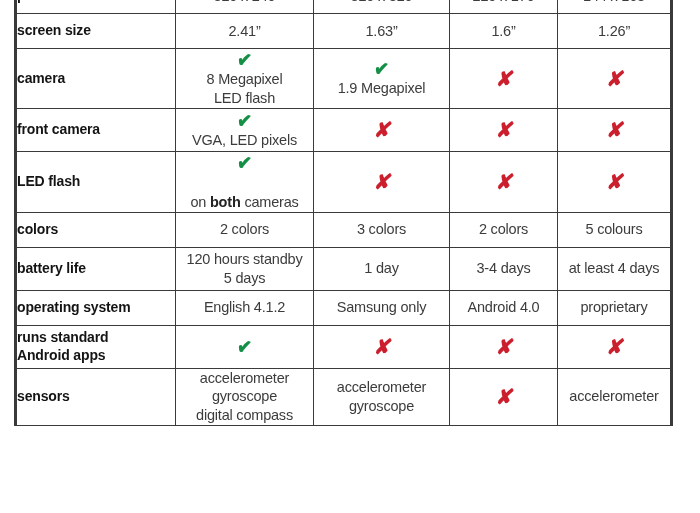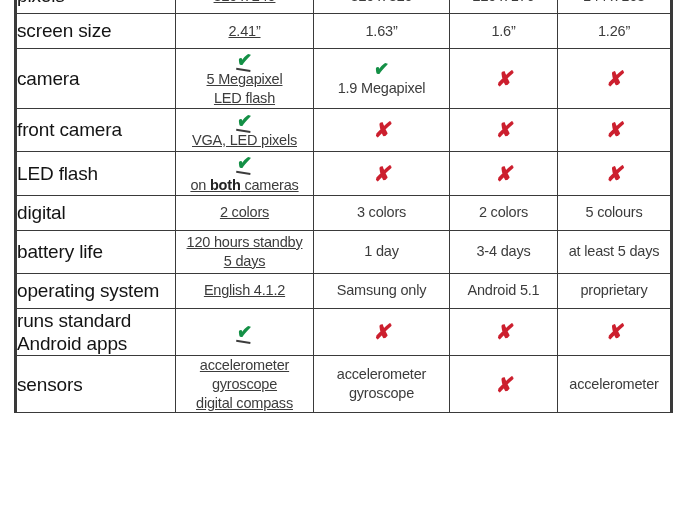--- a/index.html
+++ b/index.html
@@ -47,22 +47,22 @@
   }
 
   
   col.c-label { width: 160px; }
   col.c-1 { width: 138px; }
   col.c-2 { width: 136px; }
   col.c-3 { width: 108px; }
   col.c-4 { width: 114px; }
 
   td.label-cell {
-    font-weight: normal;
-    font-size: 19px;
+    font-weight: bold;
+    font-size: 14px;
     text-align: left;
     padding: 6px 0 6px 11px;
     letter-spacing: -0.15px;
     line-height: 1.22;
     color: #141414;
   }
 
   td.value-cell {
     text-align: center;
     font-size: 14.5px;
@@ -73,21 +73,20 @@
   }
 
   td.highlight {
     background: #fbf7cf;
   }
 
   
   td.col-hi {
     border-left: 2.5px solid #3a3a3a;
     border-right: 2.5px solid #3a3a3a;
-    text-decoration: underline;
   }
 
   .mark {
     display: block;
     line-height: 1;
     margin: 0 auto;
   }
   .mark-check {
     color: #149046;
     font-size: 21px;
@@ -99,21 +98,21 @@
     font-size: 21px;
     font-weight: bold;
     font-style: italic;
     transform: scaleX(0.92);
   }
   .mark-only {
     padding: 1px 0;
   }
   .caption {
     display: block;
-    margin-top: 3px;
+    margin-top: 20px;
   }
   .caption b { font-weight: bold; color: #232323; }
 
   .stack-line { display: block; }
 
   .row-tall td { height: 50px; }
   .row-mid td  { height: 42px; }
   .row-std td  { height: 34px; }
 </style>
 </head>
@@ -157,21 +156,21 @@
               <span class="stack-line">1.6”</span>
             </td>
             <td class="value-cell">
               <span class="stack-line">1.26”</span>
             </td>
           </tr>
           <tr class="row-tall">
             <td class="label-cell">camera</td>
             <td class="value-cell highlight col-hi">
               <span class="mark mark-check">✔</span>
-              <span class="stack-line">5 Megapixel</span>
+              <span class="stack-line">8 Megapixel</span>
               <span class="stack-line">LED flash</span>
             </td>
             <td class="value-cell">
               <span class="mark mark-check">✔</span>
               <span class="stack-line">1.9 Megapixel</span>
             </td>
             <td class="value-cell">
               <span class="mark mark-x mark-only">✘</span>
             </td>
             <td class="value-cell">
@@ -204,21 +203,21 @@
               <span class="mark mark-x mark-only">✘</span>
             </td>
             <td class="value-cell">
               <span class="mark mark-x mark-only">✘</span>
             </td>
             <td class="value-cell">
               <span class="mark mark-x mark-only">✘</span>
             </td>
           </tr>
           <tr class="row-std">
-            <td class="label-cell">digital</td>
+            <td class="label-cell">colors</td>
             <td class="value-cell highlight col-hi">
               <span class="stack-line">2 colors</span>
             </td>
             <td class="value-cell">
               <span class="stack-line">3 colors</span>
             </td>
             <td class="value-cell">
               <span class="stack-line">2 colors</span>
             </td>
             <td class="value-cell">
@@ -231,33 +230,33 @@
               <span class="stack-line">120 hours standby</span>
               <span class="stack-line">5 days</span>
             </td>
             <td class="value-cell">
               <span class="stack-line">1 day</span>
             </td>
             <td class="value-cell">
               <span class="stack-line">3-4 days</span>
             </td>
             <td class="value-cell">
-              <span class="stack-line">at least 5 days</span>
+              <span class="stack-line">at least 4 days</span>
             </td>
           </tr>
           <tr class="row-std">
             <td class="label-cell">operating system</td>
             <td class="value-cell highlight col-hi">
               <span class="stack-line">English 4.1.2</span>
             </td>
             <td class="value-cell">
               <span class="stack-line">Samsung only</span>
             </td>
             <td class="value-cell">
-              <span class="stack-line">Android 5.1</span>
+              <span class="stack-line">Android 4.0</span>
             </td>
             <td class="value-cell">
               <span class="stack-line">proprietary</span>
             </td>
           </tr>
           <tr class="row-mid">
             <td class="label-cell">
               <span class="stack-line">runs standard</span>
               <span class="stack-line">Android apps</span>
             </td>

